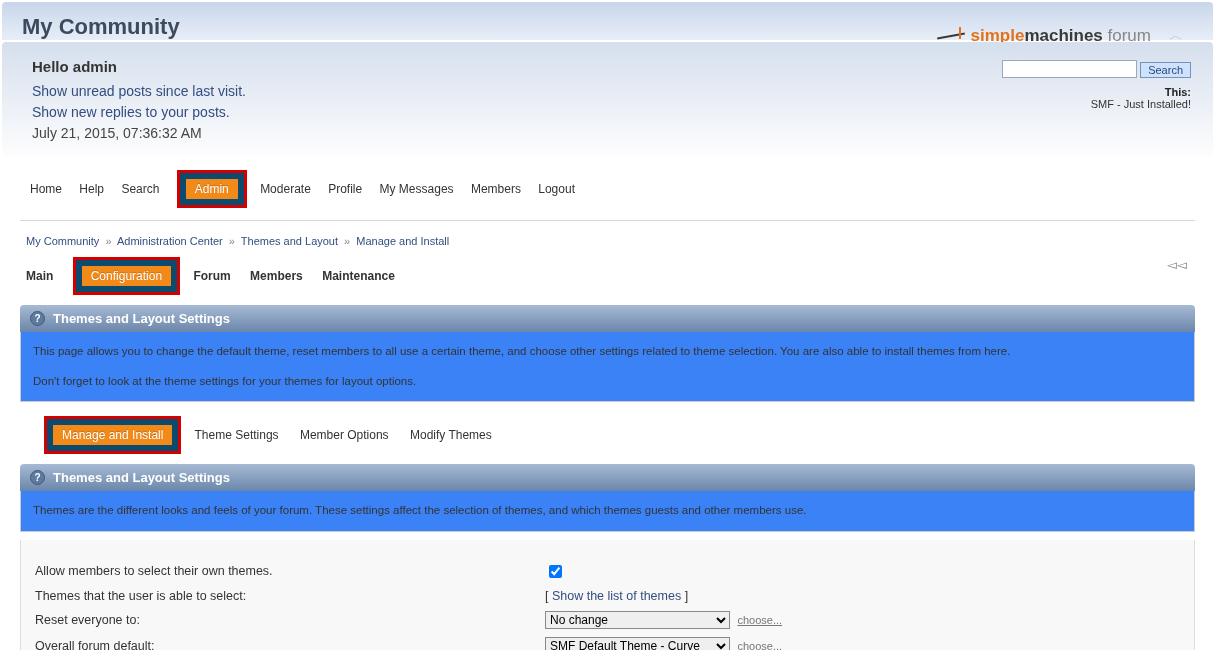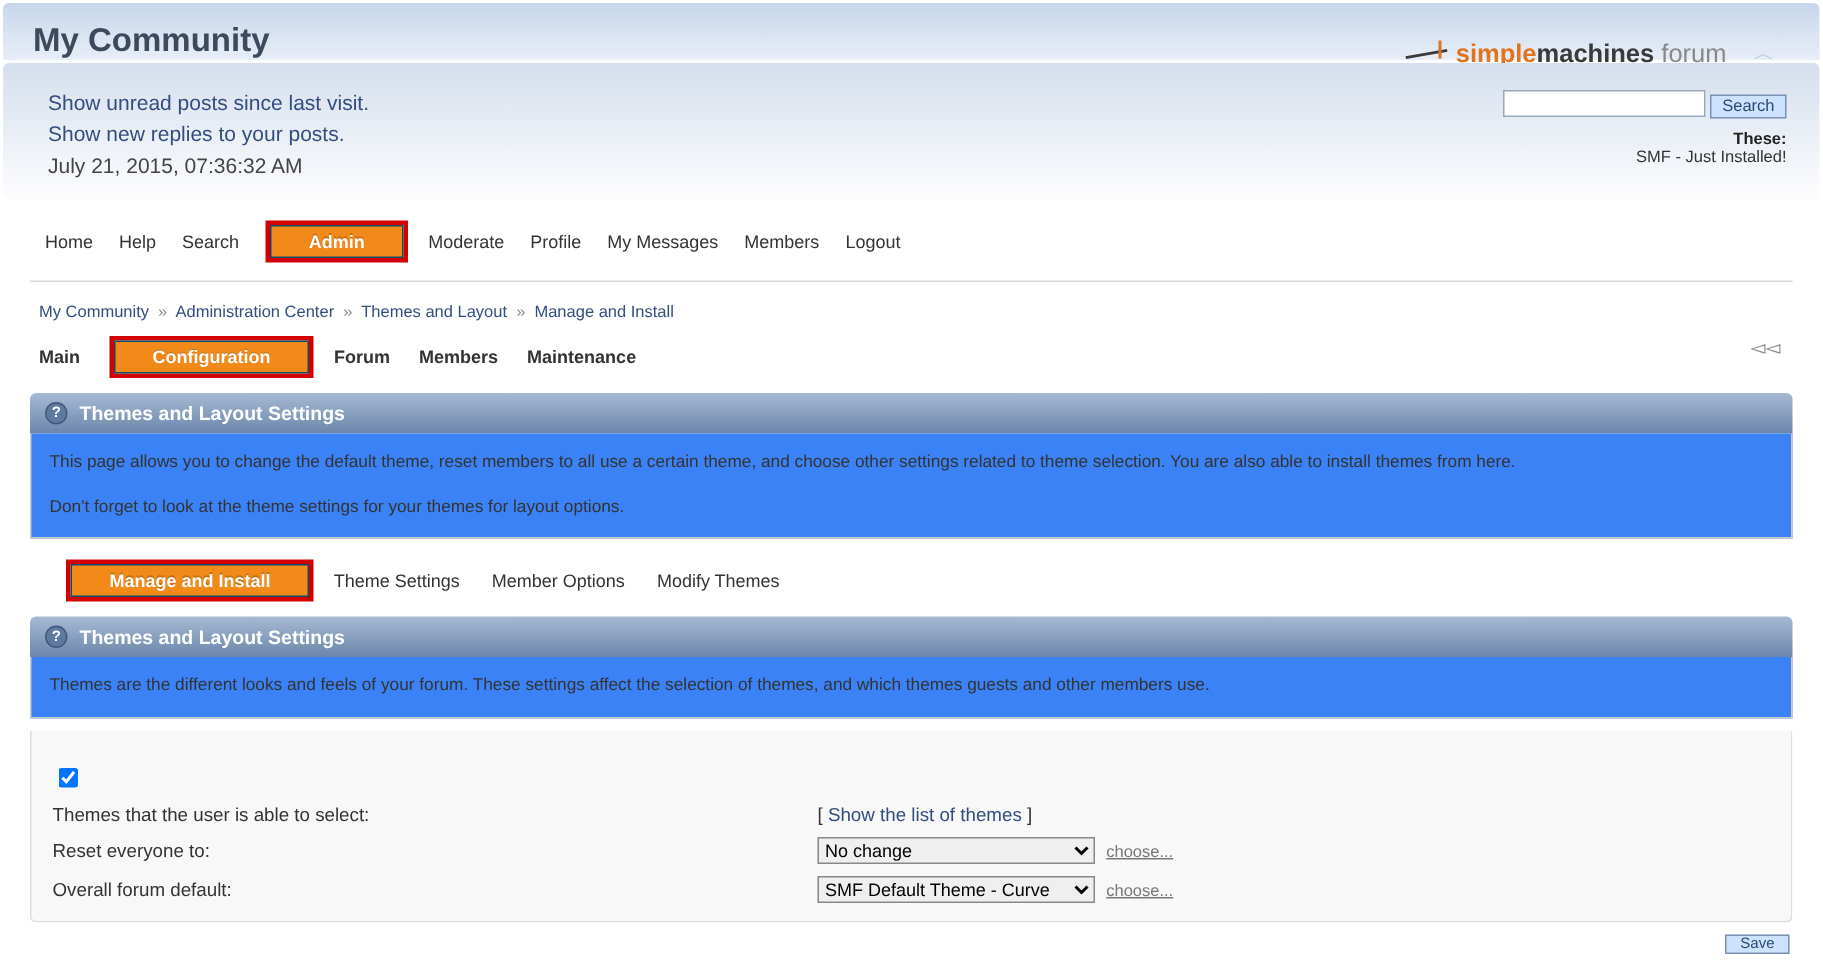--- a/index.html
+++ b/index.html
@@ -72,24 +72,24 @@
   }
   .main-menu a { color:#333; text-decoration:none; margin-right:14px;}
   .highlight-box{
     border:3px solid #d40000;
     display:inline-block;
     padding:0;
     margin-right:10px;
   }
   .active-tab{
     background:#f28a1a;
-    border:1px solid #0c4a6e;
+    border:6px solid #0c4a6e;
     color:#fff;
-    font-weight:bold;
-    padding:3px 25px;
+    font-weight:normal;
+    padding:3px 9px;
     display:inline-block;
     text-shadow:0 -1px 0 rgba(0,0,0,.2);
   }
   hr.menuline{ border:none; border-top:1px solid #d8d8d8; margin:6px 20px 10px 20px;}
   .breadcrumb{ padding: 4px 26px; font-size:11px; color:#666;}
   .breadcrumb a{ color:#334d80; text-decoration:none;}
   .breadcrumb .sep{ color:#888; margin:0 3px;}
   .sub-menu{ padding:6px 26px 10px 26px; font-size:12px; position:relative;}
   .sub-menu a{ color:#333; text-decoration:none; margin-right:16px;font-weight:bold;}
   .prev-icon{ position:absolute; right:28px; top:6px; color:#888; font-size:13px;}
@@ -154,30 +154,31 @@
   <div class="logo-area">
     <span class="logo-icon"></span>
     <span class="logo-text">
       <span class="bold-orange">simple</span><span class="bold-dark">machines</span><span> forum</span>
     </span>
     <span class="collapse-chevron">︿</span>
   </div>
 </div>
 
 <div class="user-panel">
+  <div class="greeting">Hello admin</div>
   <div class="user-links">
     <a href="#">Show unread posts since last visit.</a><br>
     <a href="#">Show new replies to your posts.</a><br>
     <span>July 21, 2015, 07:36:32 AM</span>
   </div>
   <div class="search-area">
     <input type="text" style="">
     <button class="search-btn">Search</button>
     <div class="news">
-      <span class="news-label">These:</span><br>
+      <span class="news-label">This:</span><br>
       <span>SMF - Just Installed!</span>
     </div>
   </div>
 </div>
 
 <div class="main-menu">
   <a href="#">Home</a>
   <a href="#">Help</a>
   <a href="#">Search</a>
   <span class="highlight-box">
@@ -234,20 +235,21 @@
 <div class="section-header">
   <span class="help-icon">?</span>
   <span>Themes and Layout Settings</span>
 </div>
 <div class="info-box">
   <span>Themes are the different looks and feels of your forum. These settings affect the selection of themes, and which themes guests and other members use.</span>
 </div>
 
 <div class="settings-panel">
   <div class="settings-row">
+    <div class="settings-label">Allow members to select their own themes.</div>
     <div class="settings-control">
       <input type="checkbox" checked="" style="">
     </div>
   </div>
   <div class="settings-row">
     <div class="settings-label">Themes that the user is able to select:</div>
     <div class="settings-control">
       <span>[ </span><a href="#" class="link-blue">Show the list of themes</a><span> ]</span>
     </div>
   </div>

